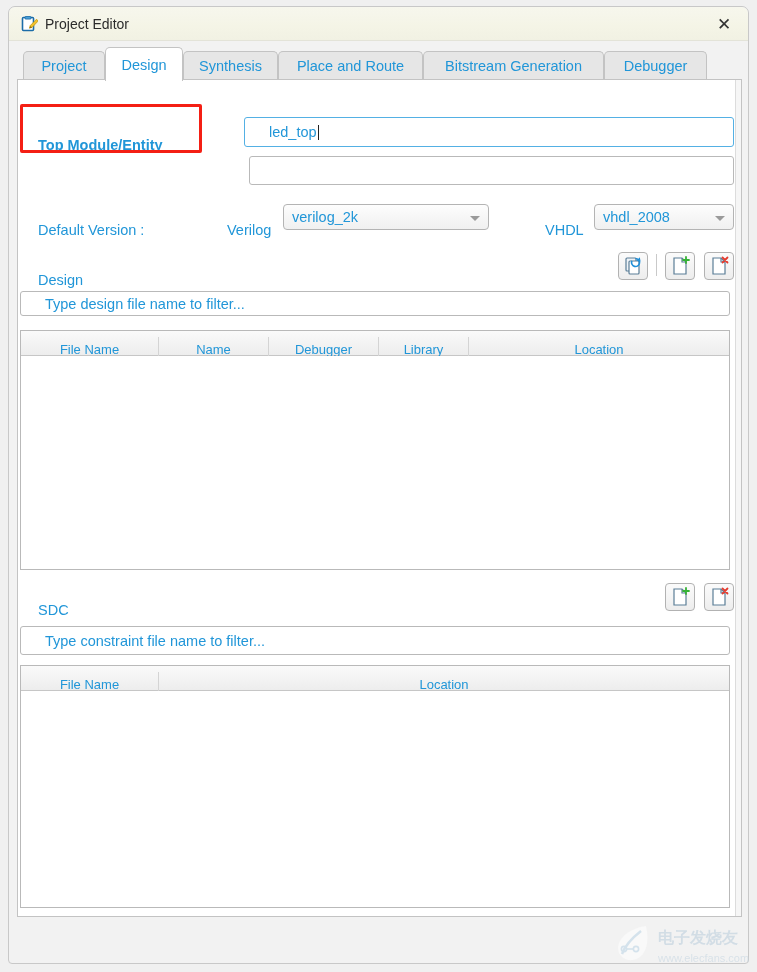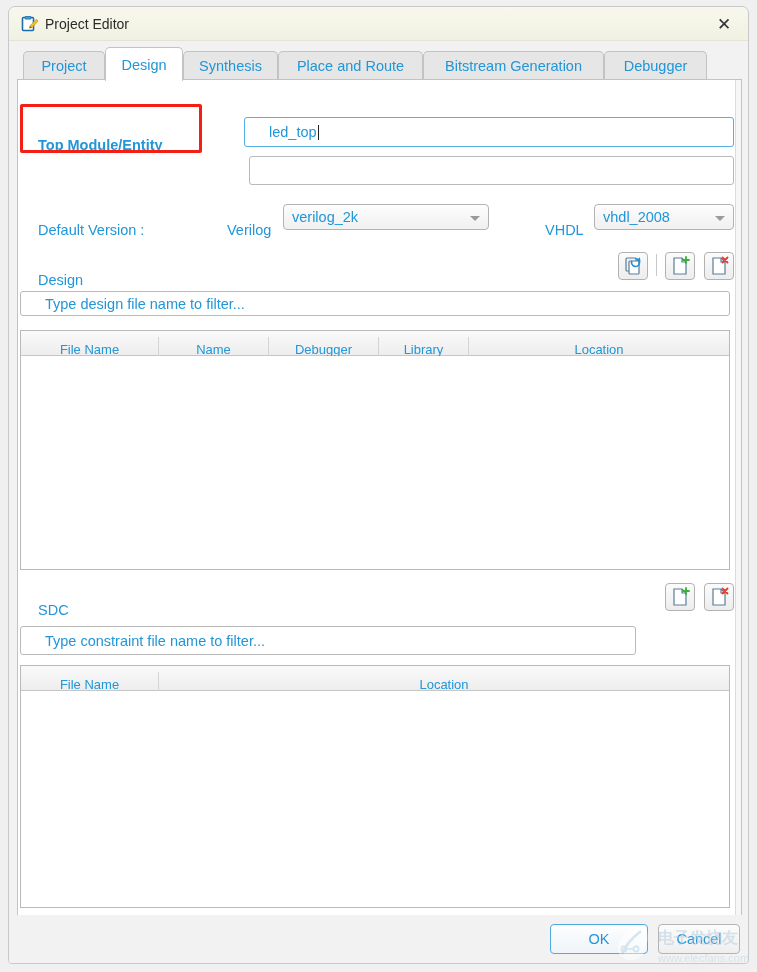--- a/index.html
+++ b/index.html
@@ -373,38 +373,34 @@
         </svg>
       </div>
       <div class="toolbtn" style="left:686px; top:503px;">
         <svg width="28" height="26" viewBox="0 0 28 26">
           <path d="M8 5 h8 l4 4 v12 h-12 z" fill="#ffffff" stroke="#5b7e97" stroke-width="1.2"></path>
           <path d="M16 5 v4 h4" fill="none" stroke="#5b7e97" stroke-width="1.2"></path>
           <path d="M17.5 4.5 l5 5 M22.5 4.5 l-5 5" stroke="#e33b2e" stroke-width="1.8" stroke-linecap="round"></path>
         </svg>
       </div>
 
-      <div class="txtinput" style="left:2px; top:546px; width:616px; height:29px;">
+      <div class="txtinput" style="left:2px; top:546px; width:710px; height:29px;">
         <span>Type constraint file name to filter...</span>
       </div>
 
       <div class="table" style="left:2px; top:585px; width:710px; height:243px;">
         <div class="thead">
           <div class="th" style="left:0px;   width:138px;">File Name</div>
           <div class="th last" style="left:138px; width:570px;">Location</div>
         </div>
         <div class="tbody"></div>
       </div>
 
     </div>
 
-    <div class="footer">
-      <div class="btn primary" style="left:541px; top:9px; width:98px;">OK</div>
-      <div class="btn" style="left:649px; top:9px; width:82px;">Cancel</div>
-    </div>
 
   </div>
 
   <div class="watermark">
     <svg width="48" height="48" viewBox="0 0 48 48" style="position:absolute;left:0;top:2px;">
       <path d="M38 8 C22 10 10 20 10 30 C10 38 17 43 25 42 C38 40 42 24 38 8 Z" fill="#ffffff" opacity="0.85"></path>
       <path d="M33 13 C24 20 17 28 14 36" fill="none" stroke="#bcd6e8" stroke-width="2.4"></path>
       <circle cx="16" cy="31" r="2.6" fill="none" stroke="#bcd6e8" stroke-width="1.6"></circle>
       <circle cx="28" cy="31" r="2.6" fill="none" stroke="#bcd6e8" stroke-width="1.6"></circle>
       <path d="M18.6 31 h6.8" stroke="#bcd6e8" stroke-width="1.6"></path>

